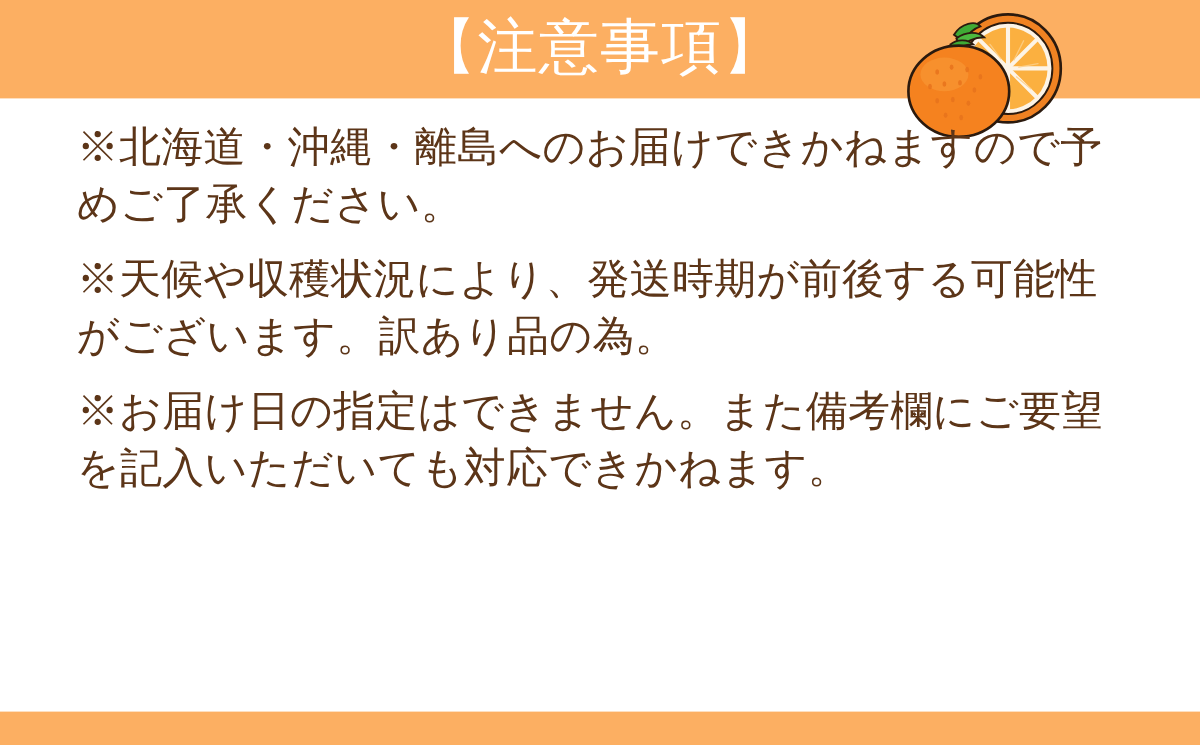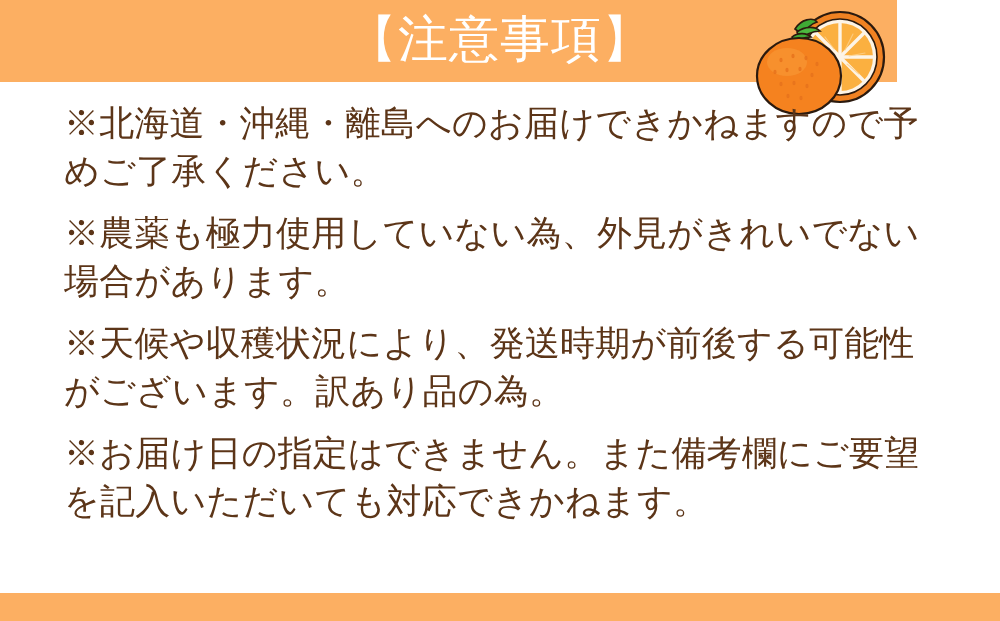--- a/index.html
+++ b/index.html
@@ -21,21 +21,21 @@
     height: 621px;
     background: #ffffff;
     overflow: hidden;
   }
 
   
   .header-band {
     position: absolute;
     left: 0;
     top: 0;
-    width: 897px;
+    width: 1000px;
     height: 82px;
     background: #fcaf62;
   }
 
   .header-title {
     position: absolute;
     left: 0;
     top: 7px;
     width: 1000px;
     text-align: center;
@@ -159,21 +159,20 @@
           <ellipse cx="50" cy="80" rx="1.6" ry="2.3"></ellipse>
           <ellipse cx="31" cy="90" rx="1.6" ry="2.3"></ellipse>
           <ellipse cx="44" cy="92" rx="1.6" ry="2.3"></ellipse>
         </g>
       </g>
     </svg>
   </div>
 
   <div class="notes">
     <p class="note-item">※北海道・沖縄・離島へのお届けできかねますので予めご了承ください。</p>
-    <p class="note-item">※農薬も極力使用していない為、外見がきれいでない場合があります。</p>
     <p class="note-item">※天候や収穫状況により、発送時期が前後する可能性がございます。訳あり品の為。</p>
     <p class="note-item">※お届け日の指定はできません。また備考欄にご要望を記入いただいても対応できかねます。</p>
 
   </div>
 
   <div class="footer-band"></div>
 
 </div>
 
 </body></html>

